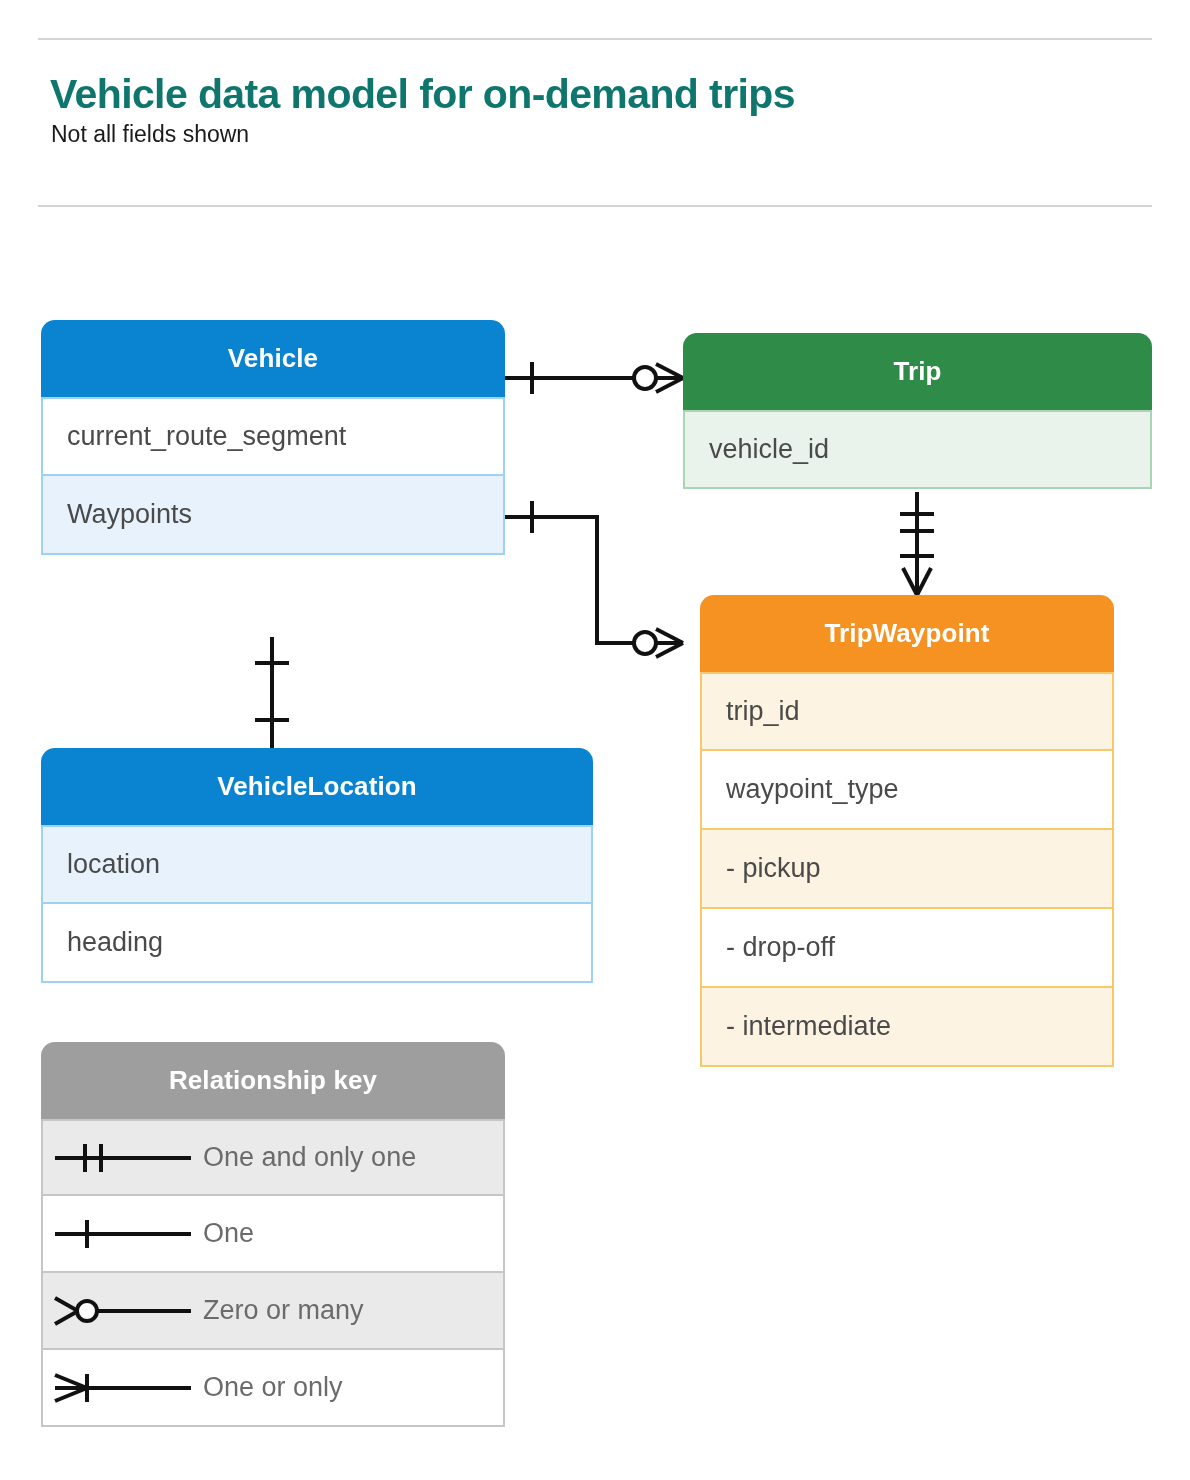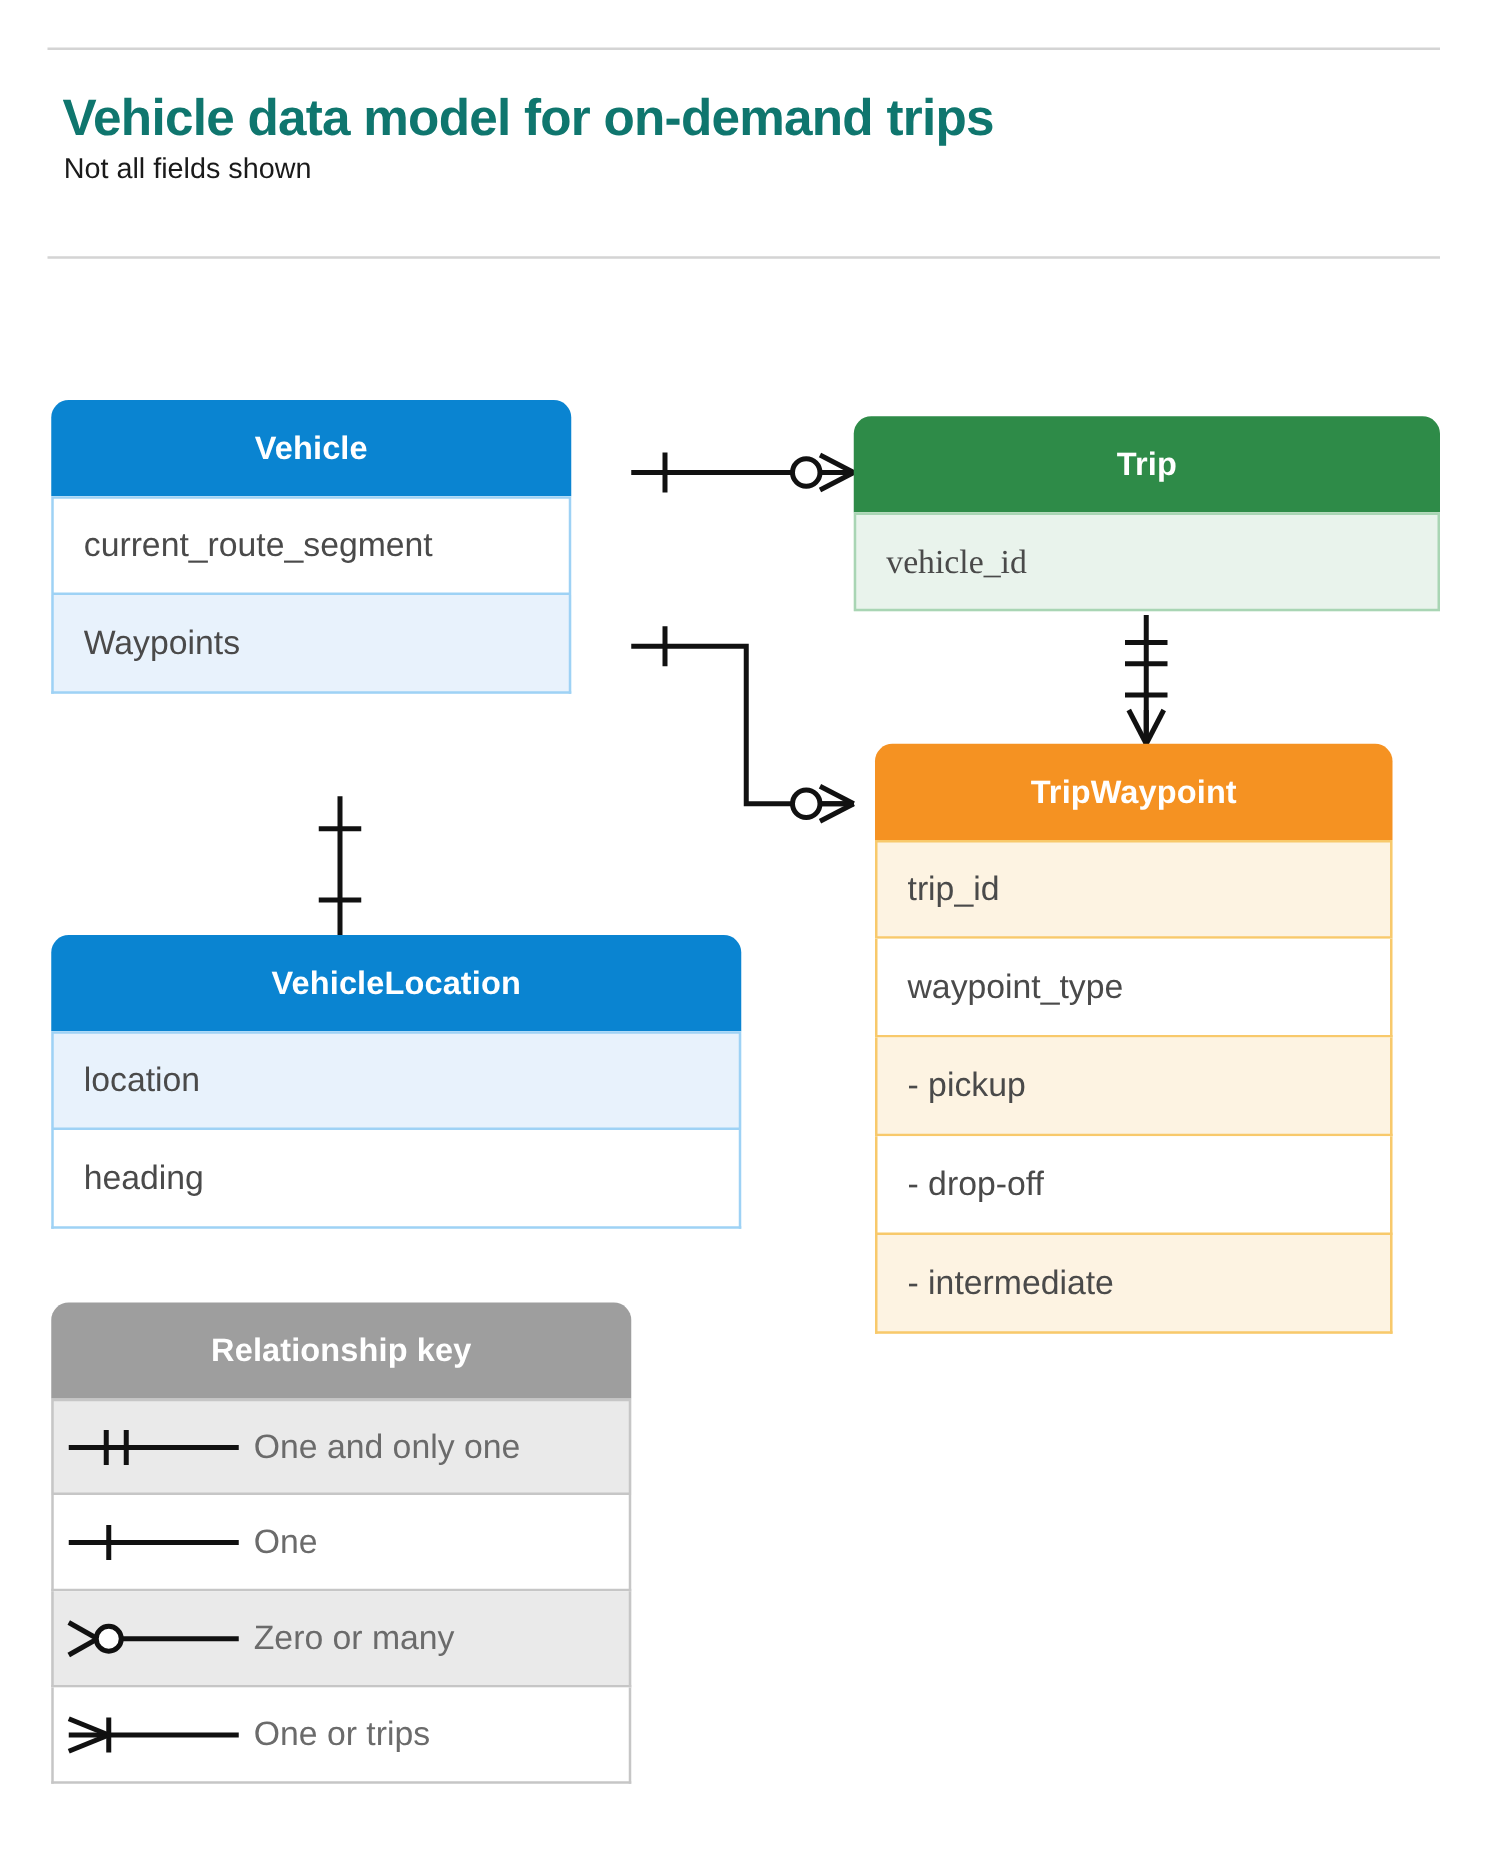--- a/index.html
+++ b/index.html
@@ -79,33 +79,33 @@
   }
   .entity-row.first { border-top-width: 2px; }
 
   
   .theme-blue .entity-header { background: #0a84d1; }
   .theme-blue .entity-row { border-color: #9ed2f5; background: #ffffff; }
   .theme-blue .entity-row.alt { background: #e8f2fc; }
 
   
   .theme-green .entity-header { background: #2e8b48; }
-  .theme-green .entity-row { border-color: #a9d5b4; background: #ffffff; font-family: Liberation Serif, serif; }
+  .theme-green .entity-row { border-color: #a9d5b4; background: #ffffff; }
   .theme-green .entity-row.alt { background: #e9f3ec; }
 
   
   .theme-orange .entity-header { background: #f59222; }
   .theme-orange .entity-row { border-color: #f7c濃66; border-color: #f8c96b; background: #ffffff; }
   .theme-orange .entity-row.alt { background: #fdf3e2; }
 
   
   .theme-gray .entity-header { background: #9e9e9e; }
 
   
-  #entity-vehicle          { left: 41px;  top: 320px; width: 416px; }
+  #entity-vehicle          { left: 41px;  top: 320px; width: 464px; }
   #entity-trip             { left: 683px; top: 333px; width: 469px; }
   #entity-tripwaypoint     { left: 700px; top: 595px; width: 414px; }
   #entity-vehiclelocation  { left: 41px;  top: 748px; width: 552px; }
   #legend-box              { left: 41px;  top: 1042px; width: 464px; }
 
   
   .legend-row {
     box-sizing: border-box;
     height: 77px;
     display: flex;
@@ -251,15 +251,15 @@
     <div class="legend-symbol">
       <svg width="140" height="40" viewBox="0 0 140 40" xmlns="http://www.w3.org/2000/svg">
         <g stroke="#111111" stroke-width="4" fill="none">
           <line x1="2" y1="20" x2="138" y2="20"></line>
           <line x1="2" y1="7" x2="34" y2="20"></line>
           <line x1="2" y1="33" x2="34" y2="20"></line>
           <line x1="34" y1="6" x2="34" y2="34"></line>
         </g>
       </svg>
     </div>
-    <div class="legend-label">One or trips</div>
+    <div class="legend-label">One or only</div>
   </div>
 </div>
 
 </body></html>

